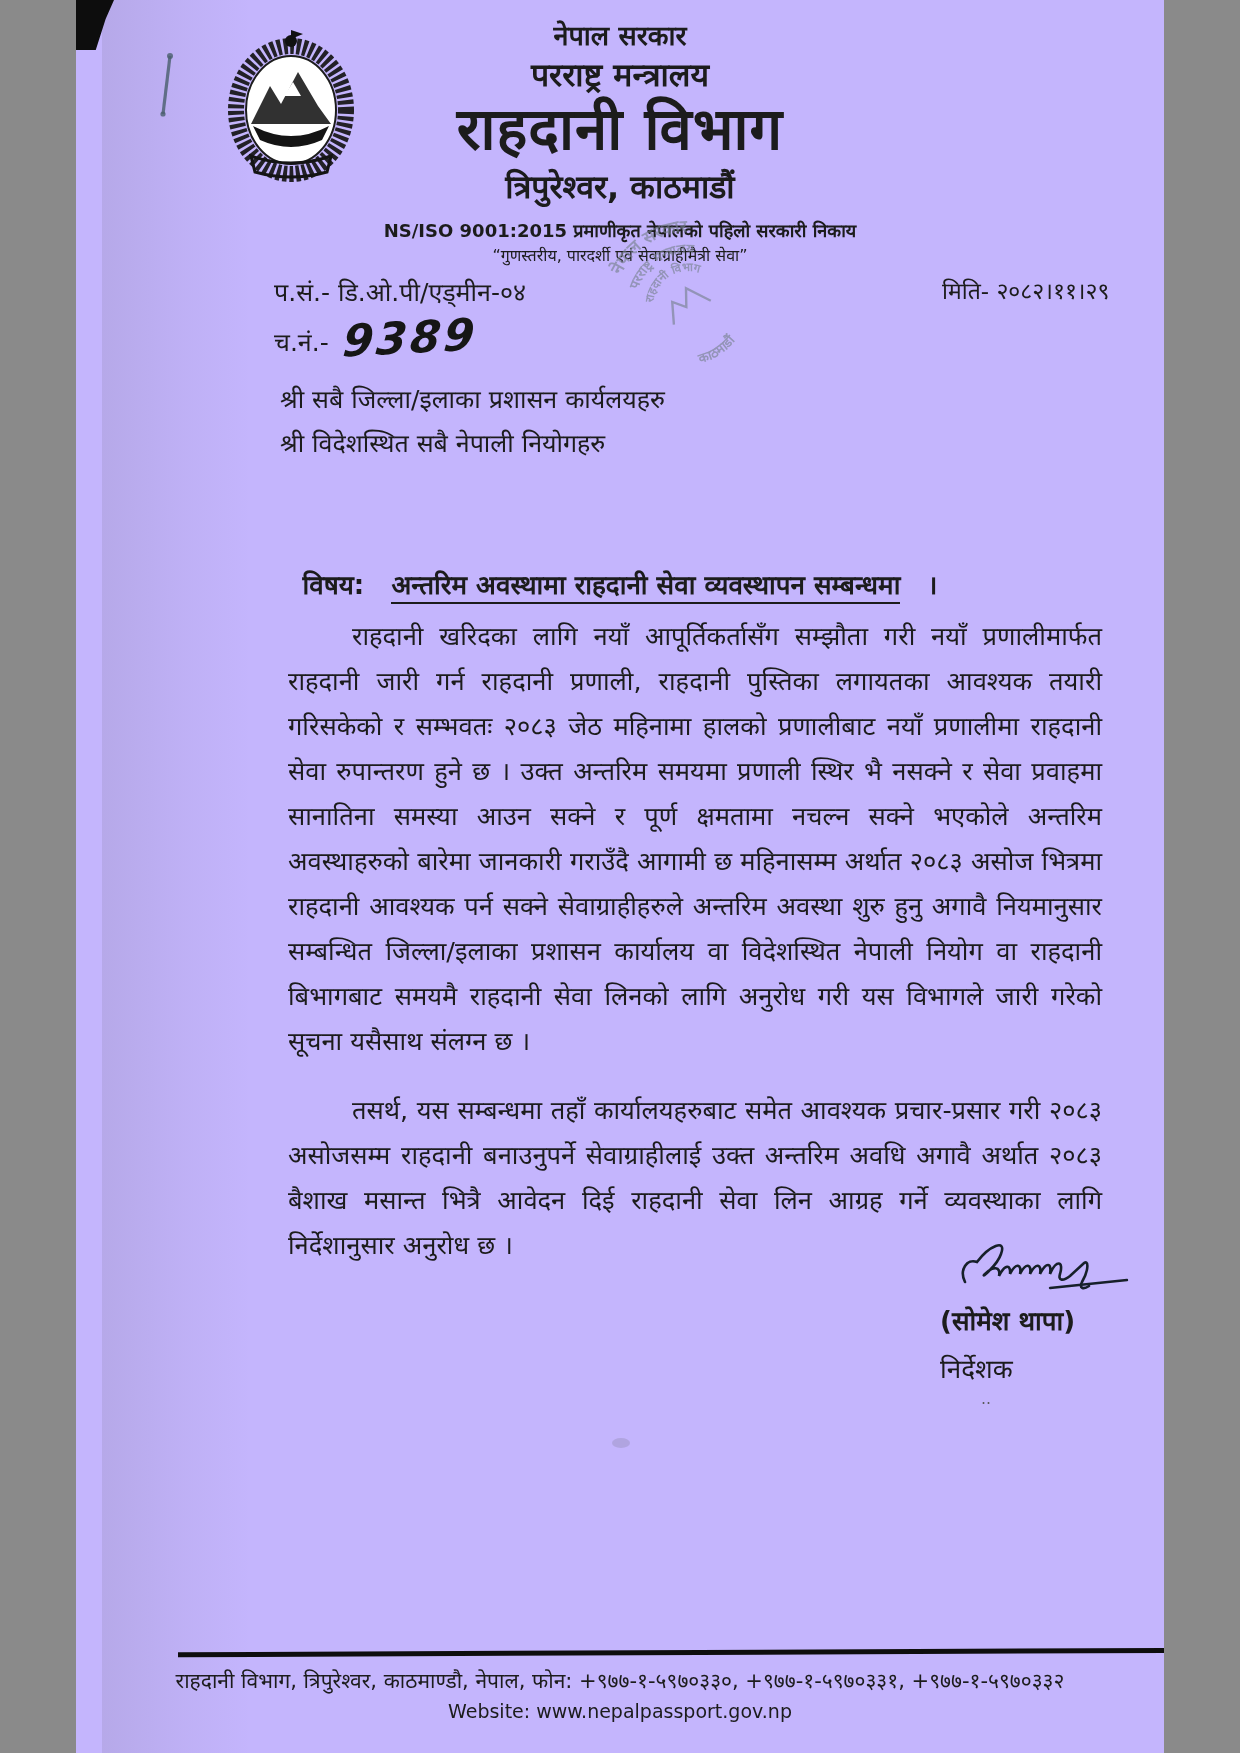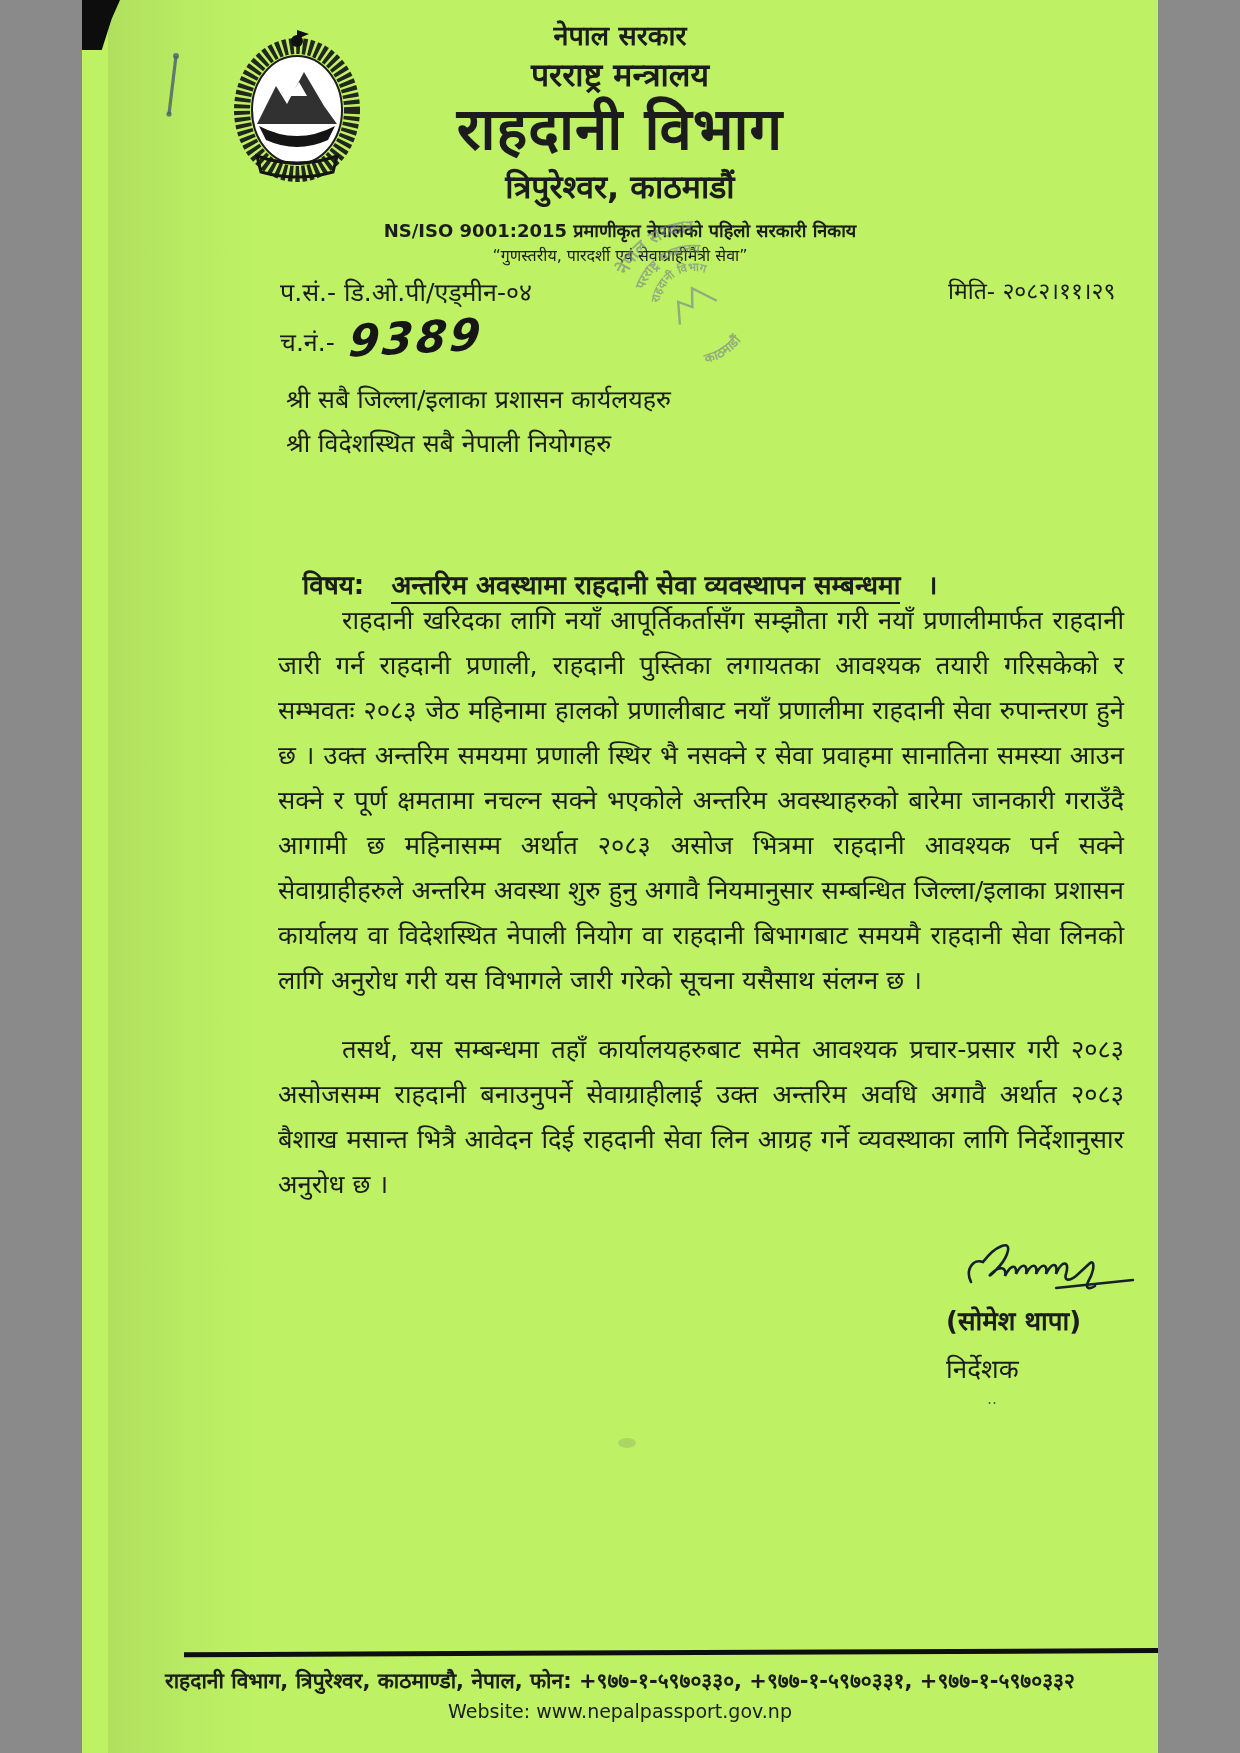--- a/index.html
+++ b/index.html
@@ -1,23 +1,24 @@
 <!DOCTYPE html>
 <html><head>
 <meta charset="utf-8">
 <style>
   html,body{margin:0;padding:0;background:#8a8a8a;}
   .page{
     position:relative;
     width:1076px;height:1753px;
     margin:0 auto;
-    background:#bef264;
+    background:#c4b5fd;
     overflow:hidden;
     font-family:"DejaVu Sans", sans-serif;
     color:#1c1c1c;
+    padding-left:12px;
   }
   
   .paper-edge-band{
     position:absolute;left:26px;top:0;width:150px;height:100%;
     background:linear-gradient(to right, rgba(60,60,55,0.10), rgba(60,60,55,0.04) 55%, rgba(60,60,55,0) 100%);
     pointer-events:none;
   }
   .corner-mark{
     position:absolute;left:0;top:0;width:38px;height:50px;
     background:#0d0d0d;
@@ -44,32 +45,32 @@
     margin-left:14px;margin-top:-4px;color:#161616;
   }
   .date-line{position:absolute;left:866px;top:274px;font-size:23px;}
   
   .addressees{position:absolute;left:204px;top:378px;font-size:25px;line-height:44px;}
   
   .subject{position:absolute;left:0;right:0;top:544px;text-align:center;font-size:26px;font-weight:600;margin-top:22px;}
   .subject .u{border-bottom:2px solid #1c1c1c;padding-bottom:2px;}
   
   .body-block{position:absolute;left:196px;top:598px;width:846px;font-size:25.5px;line-height:45px;text-align:justify;}
-  .body-block p{margin:0;text-indent:64px;}
+  .body-block p{margin:16px;text-indent:64px;}
   .body-block p + p{margin-top:24px;}
   
   .sig-block{position:absolute;left:864px;top:1236px;width:220px;}
   .sig-scribble{width:190px;height:64px;margin:0 auto;display:block;}
   .sig-name{font-size:26px;font-weight:600;margin-top:2px;}
   .sig-title{font-size:26px;margin-top:12px;}
   .ink-speck{position:absolute;left:905px;top:1390px;font-size:15px;color:#5a5a5a;letter-spacing:2px;}
   .smudge{position:absolute;left:536px;top:1438px;width:18px;height:10px;background:rgba(90,90,95,0.18);border-radius:50%;}
   
   .footer-rule{position:absolute;left:102px;top:1650px;width:1042px;height:5px;background:#0e0e0e;transform:rotate(-0.25deg);}
-  .footer-line1{position:absolute;left:0;right:0;top:1666px;text-align:center;font-size:21px;font-weight:700;}
+  .footer-line1{position:absolute;left:0;right:0;top:1666px;text-align:center;font-size:21px;font-weight:400;}
   .footer-line2{position:absolute;left:0;right:0;top:1700px;text-align:center;font-size:19px;font-weight:500;}
 </style>
 </head>
 <body>
 
 <div class="page">
 
   <div class="paper-edge-band"></div>
   <div class="corner-mark"></div>
   <svg class="pen-mark" viewBox="0 0 34 80">

